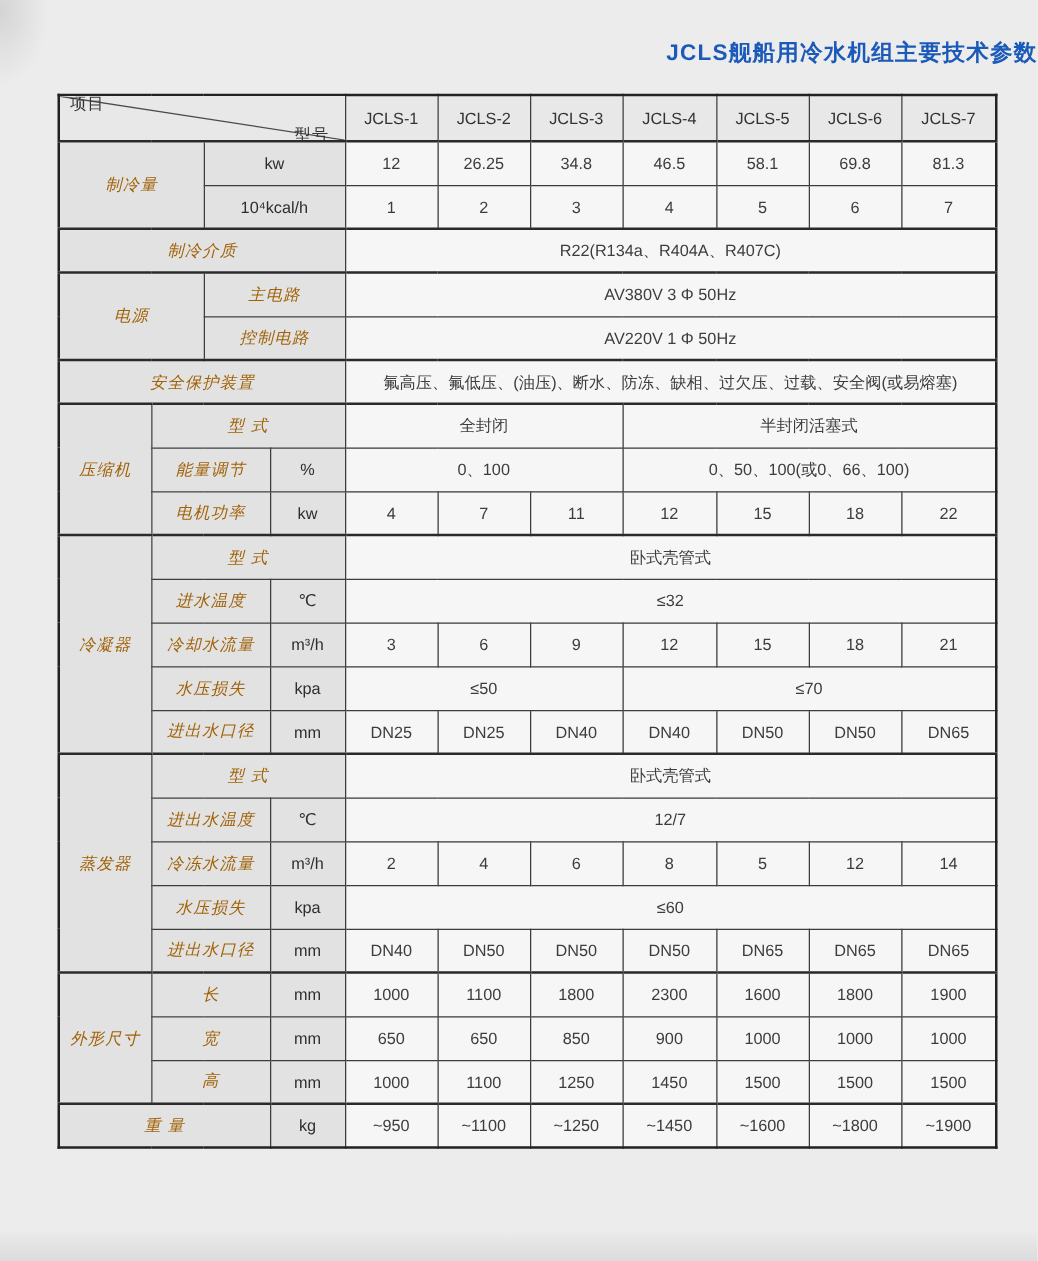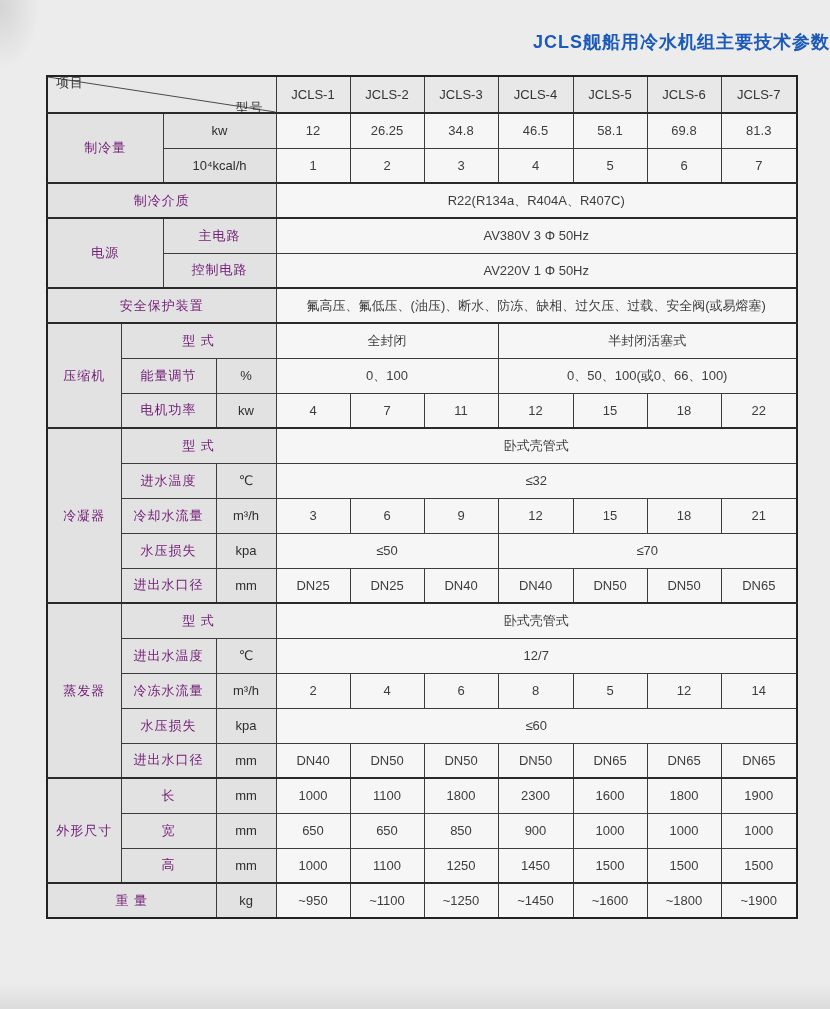--- a/index.html
+++ b/index.html
@@ -39,21 +39,21 @@
   .spec-table th,.spec-table td{
     border:1px solid var(--border);
     text-align:center;
     vertical-align:middle;
     height:35px;
     padding:1px 2px;
     overflow:hidden;
     white-space:nowrap;
   }
   .spec-table thead th{height:37px; background:var(--head_bg); font-weight:normal; color:#333;}
-  .spec-table td.lbl{background:var(--label_bg); letter-spacing:1px; color:#701a75;}
+  .spec-table td.lbl{background:var(--label_bg); letter-spacing:1px; color:#a16207;font-style:italic;}
   .spec-table td.unit{background:var(--label_bg); color:#2e2e2e;margin-top:15px;}
   .spec-table td.data{background:var(--data_bg); color:#3d3d3d;}
   .spec-table tr.sec td, .spec-table tr.sec th{border-top:2px solid #2a2a2a;}
   th.corner{position:relative; background:var(--label_bg); padding:0;}
   .corner-top{position:absolute; top:3px; right:12px; letter-spacing:1px;margin-top:19px;}
   .corner-bottom{position:absolute; bottom:20px; left:8px; letter-spacing:1px;}
   .diag{position:absolute; inset:0; width:100%; height:100%;}
   .footnote{
     margin:14px 0 0 60px;
     font-size:14px;

